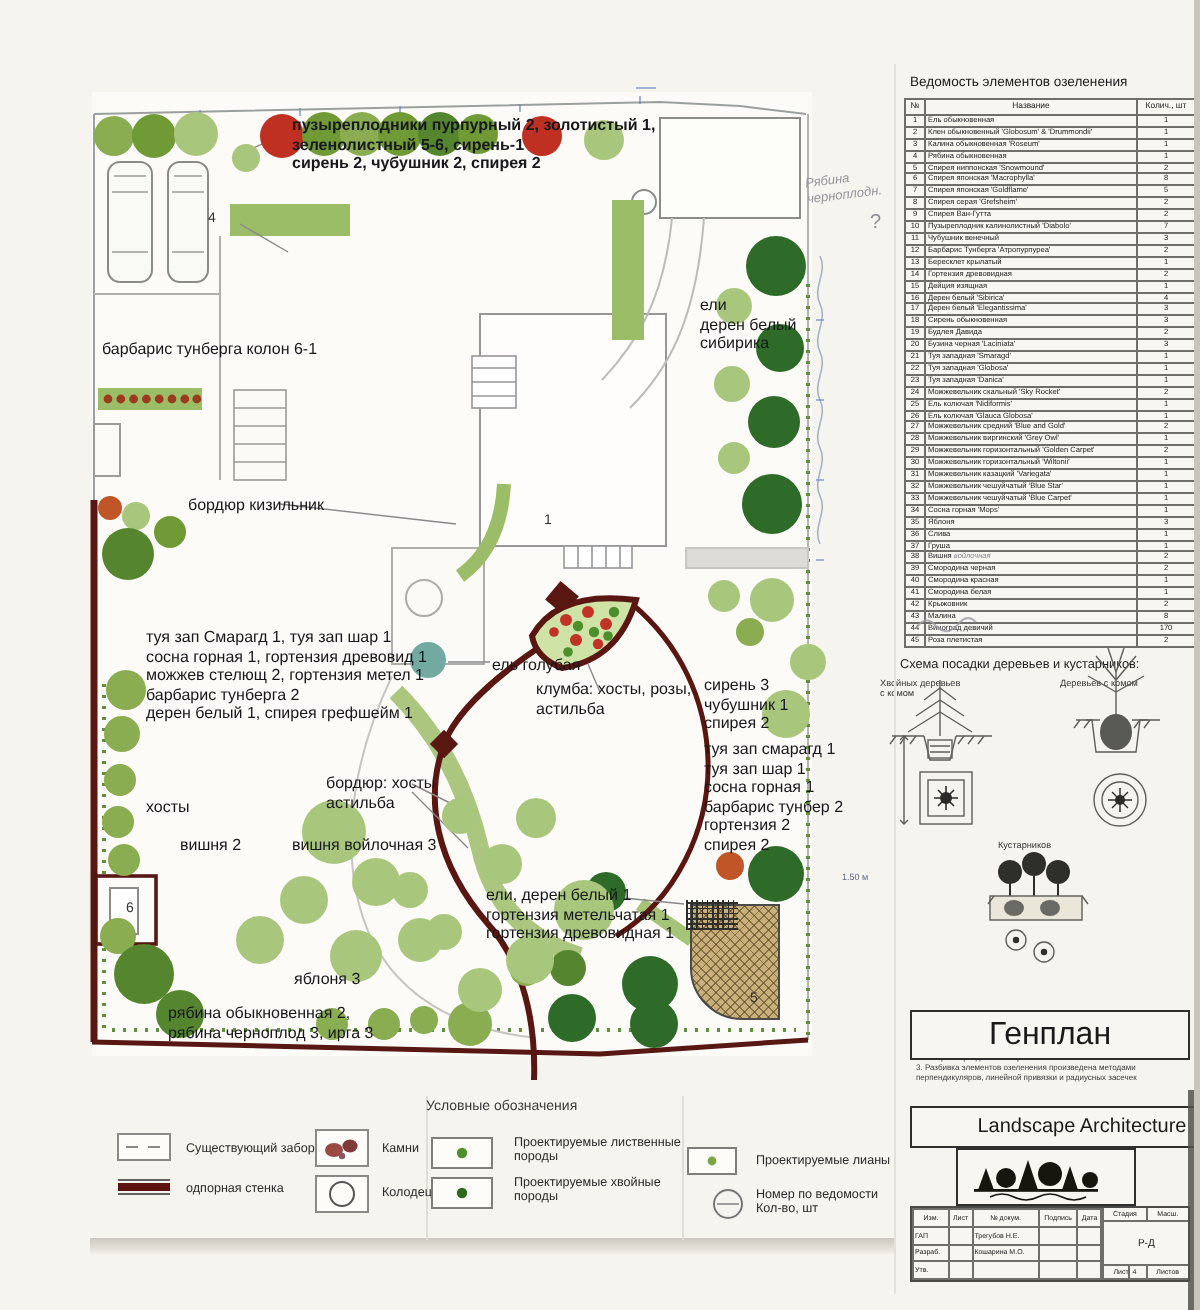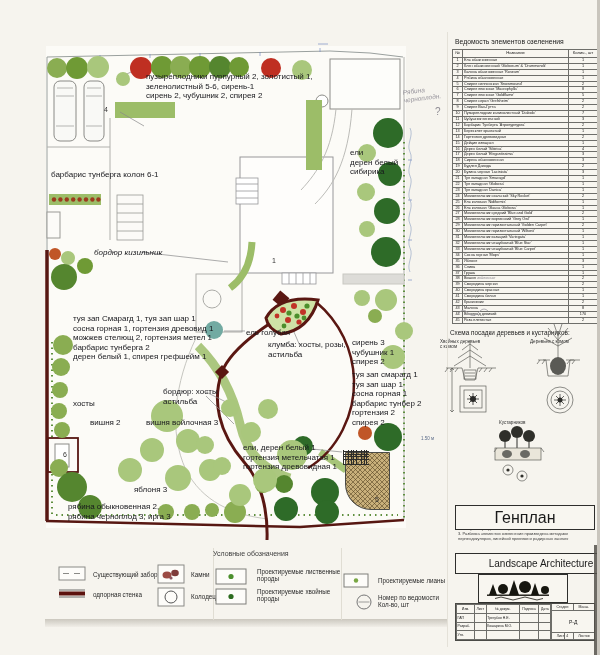--- a/index.html
+++ b/index.html
@@ -252,25 +252,25 @@
       <div class="tree" style="left: 277px; top: 440px; width: 30px; height: 30px; background: rgb(169, 199, 124);"></div>
       <div class="tree" style="left: 253px; top: 468px; width: 24px; height: 24px; background: rgb(169, 199, 124);"></div>
       <div class="tree" style="left: 221px; top: 399px; width: 18px; height: 18px; background: rgb(169, 199, 124);"></div>
       <div class="tree" style="left: 258px; top: 399px; width: 20px; height: 20px; background: rgb(169, 199, 124);"></div>
       <div class="tree" style="left: 213px; top: 457px; width: 18px; height: 18px; background: rgb(169, 199, 124);"></div>
       <div class="tree" style="left: 196px; top: 436px; width: 18px; height: 18px; background: rgb(169, 199, 124);"></div>
       <div class="tree" style="left: 229px; top: 484px; width: 22px; height: 22px; background: rgb(169, 199, 124);"></div>
       <div class="tree" style="left: 205px; top: 321px; width: 18px; height: 18px; background: rgb(114, 170, 162);"></div>
     </div>
   <div id="plan-labels">
-      <div class="plan-label" style="left: 146px; top: 72px;">пузыреплодники пурпурный 2, золотистый 1,
+      <div class="plan-label" style="left: 146px; top: 58px; font-weight: bold;">пузыреплодники пурпурный 2, золотистый 1,
 зеленолистный 5-6, сирень-1
 сирень 2, чубушник 2, спирея 2</div>
       <div class="plan-label" style="left: 51px; top: 170px;">барбарис тунберга колон 6-1</div>
-      <div class="plan-label" style="left: 94px; top: 248px; font-style: italic;">бордюр кизильник</div>
+      <div class="plan-label" style="left: 94px; top: 248px;">бордюр кизильник</div>
       <div class="plan-label" style="left: 350px; top: 148px;">ели
 дерен белый
 сибирика</div>
       <div class="plan-label" style="left: 73px; top: 314px;">туя зап Смарагд 1, туя зап шар 1
 сосна горная 1, гортензия древовид 1
 можжев стелющ 2, гортензия метел 1
 барбарис тунберга 2
 дерен белый 1, спирея грефшейм 1</div>
       <div class="plan-label" style="left: 246px; top: 328px;">ель голубая</div>
       <div class="plan-label" style="left: 268px; top: 340px;">клумба: хосты, розы,
@@ -285,22 +285,22 @@
 сосна горная 1
 барбарис тунбер 2
 гортензия 2
 спирея 2</div>
       <div class="plan-label" style="left: 73px; top: 399px;">хосты</div>
       <div class="plan-label" style="left: 90px; top: 418px;">вишня 2</div>
       <div class="plan-label" style="left: 146px; top: 418px;">вишня войлочная 3</div>
       <div class="plan-label" style="left: 243px; top: 443px;">ели, дерен белый 1
 гортензия метельчатая 1
 гортензия древовидная 1</div>
-      <div class="plan-label" style="left: 134px; top: 485px;">яблоня 3</div>
-      <div class="plan-label" style="left: 68px; top: 502px;">рябина обыкновенная 2,
+      <div class="plan-label" style="left: 147px; top: 485px;">яблоня 3</div>
+      <div class="plan-label" style="left: 84px; top: 502px;">рябина обыкновенная 2,
 рябина черноплод 3, ирга 3</div>
       <div class="plan-num" style="left: 272px; top: 257px;">1</div>
       <div class="plan-num" style="left: 104px; top: 106px;">4</div>
       <div class="plan-num" style="left: 375px; top: 496px;">5</div>
       <div class="plan-num" style="left: 63px; top: 451px;">6</div>
     </div>
 
   <div class="pencil">Рябина
 черноплодн.</div>
   <div class="qmark">?</div>

